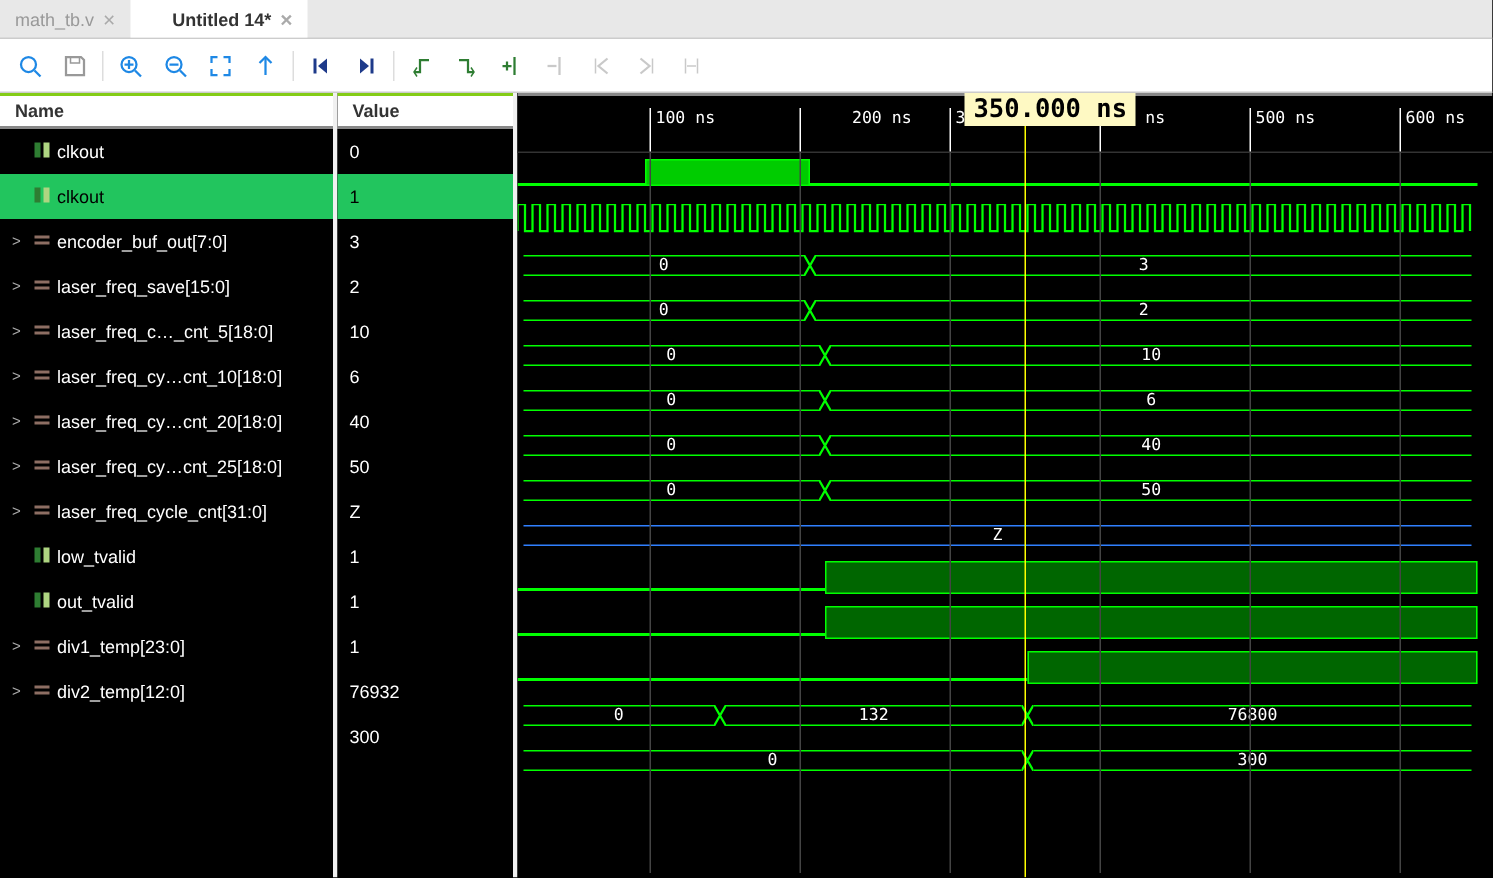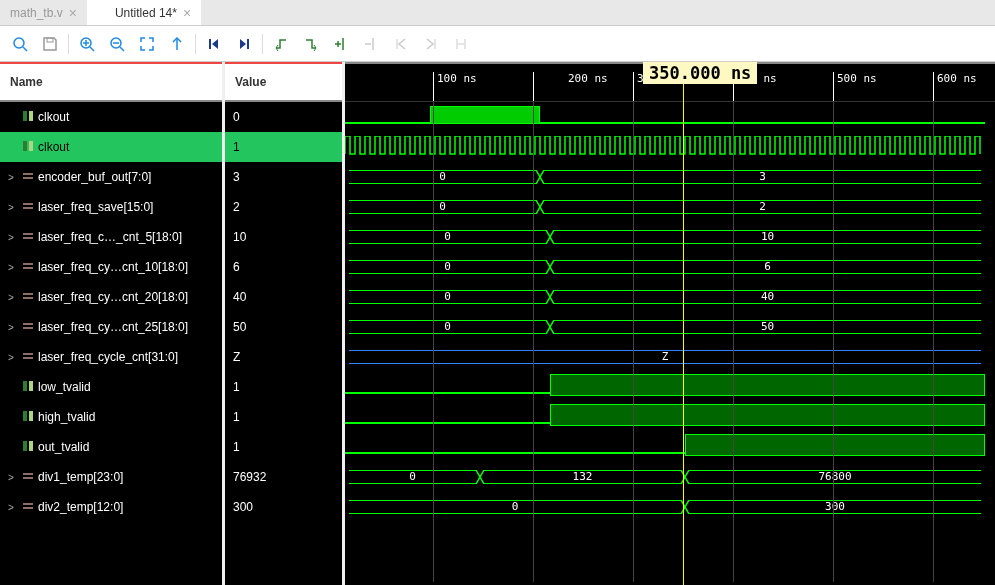--- a/index.html
+++ b/index.html
@@ -1,32 +1,32 @@
 <!DOCTYPE html>
 <html><head>
 <meta charset="utf-8">
 <style>
 * { box-sizing: border-box; margin: 0; padding: 0; font-family: Arial, sans-serif; }
 body { width: 995px; height: 585px; background: #000; overflow: hidden; font-size: 12px; }
 
 .tabs { display: flex; background: #e8e8e8; border-bottom: 1px solid #ccc; height: 26px; }
 .tab { padding: 4px 10px; display: flex; align-items: center; gap: 6px; color: #999; cursor: pointer; }
-.tab.active { background: #fff; color: #333; font-weight: normal; padding-left: 28px; }
+.tab.active { background: #fff; color: #333; font-weight: bold; padding-left: 28px; }
 .tab-close { font-size: 14px; color: #aaa; cursor: pointer; }
 
 .toolbar { display: flex; gap: 2px; background: #fff; border-bottom: 1px solid #ccc; padding: 4px 6px; height: 36px; align-items: center; }
 .tool-btn { width: 28px; height: 28px; display: flex; align-items: center; justify-content: center; cursor: pointer; border-radius: 2px; }
 .tool-sep { width: 1px; height: 20px; background: #ddd; margin: 0 2px; }
 
 .main { display: flex; height: calc(100% - 62px); }
 
 .panel { background: #000; border-right: 3px solid #f0f0f0; }
 .panel-name { width: 225px; }
 .panel-value { width: 120px; }
-.panel-header { background: #fff; padding: 6px 10px; border-bottom: 2px solid #888; border-top: 2px solid #ef4444; font-weight: bold; color: #333; height: 40px; display:flex; align-items:center;}
+.panel-header { background: #fff; padding: 6px 10px; border-bottom: 2px solid #888; border-top: 2px solid #84cc16; font-weight: bold; color: #333; height: 24px; display:flex; align-items:center;}
 
 .signal-row { display: flex; align-items: center; padding: 5px 4px 5px 8px; color: #fff; height: 30px; gap: 4px; cursor: pointer; }
 .signal-row.selected { background: #22c55e; color: #000; }
 .expand { color: #aaa; width: 10px; display:inline-block; font-size:10px; }
 .sig-icon { width: 12px; height: 12px; }
 
 .waveform { flex: 1; background: #000; position: relative; overflow: hidden; }
 .cursor-label { position: absolute; top: 0; background: #fef9c3; color: #000; font-weight: bold; padding: 1px 6px; font-family: monospace; font-size: 17px; z-index: 10; }
 .cursor-line { position: absolute; top: 0; bottom: 0; width: 1px; background: #ffff00; z-index: 9; }
 
@@ -241,28 +241,20 @@
             </svg></span>
           <span>laser_freq_cycle_cnt[31:0]</span>
         </div>
         <div class="signal-row">
           <span class="expand"></span>
           <span><svg class="sig-icon" viewBox="0 0 12 12">
               <rect x="1" y="1" width="4" height="10" fill="#2e7d32"></rect>
               <rect x="7" y="1" width="4" height="10" fill="#aed581"></rect>
             </svg></span>
           <span>low_tvalid</span>
-        </div>
-        <div class="signal-row">
-          <span class="expand"></span>
-          <span><svg class="sig-icon" viewBox="0 0 12 12">
-              <rect x="1" y="1" width="4" height="10" fill="#2e7d32"></rect>
-              <rect x="7" y="1" width="4" height="10" fill="#aed581"></rect>
-            </svg></span>
-          <span>high_tvalid</span>
         </div>
         <div class="signal-row">
           <span class="expand"></span>
           <span><svg class="sig-icon" viewBox="0 0 12 12">
               <rect x="1" y="1" width="4" height="10" fill="#2e7d32"></rect>
               <rect x="7" y="1" width="4" height="10" fill="#aed581"></rect>
             </svg></span>
           <span>out_tvalid</span>
         </div>
         <div class="signal-row">

